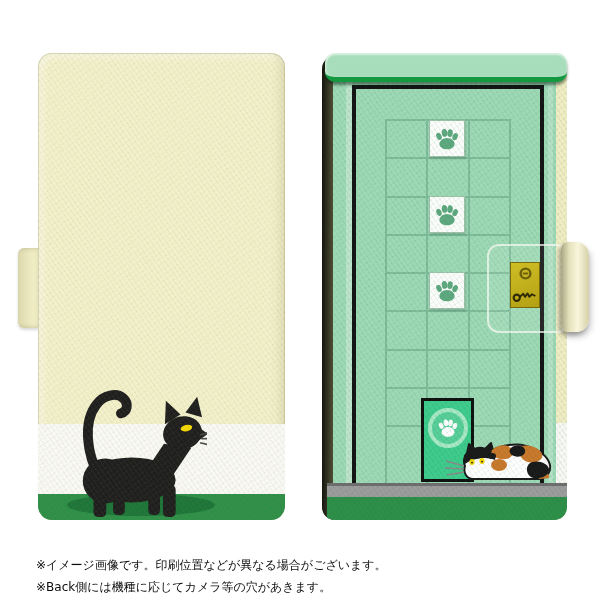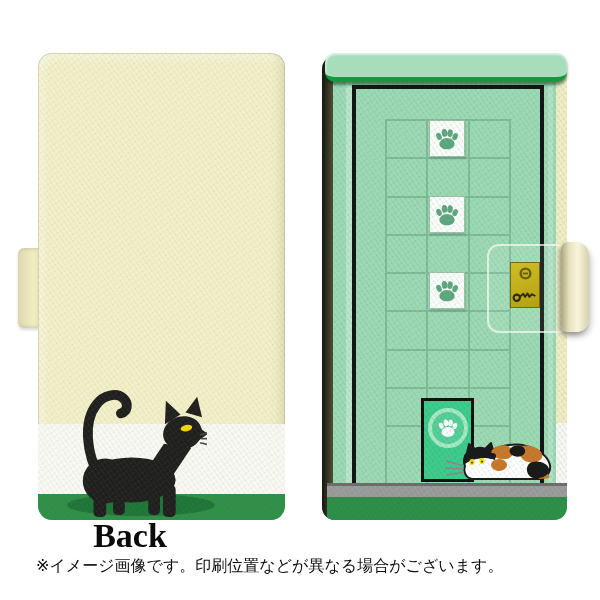--- a/index.html
+++ b/index.html
@@ -65,21 +65,21 @@
     display:flex;flex-direction:column;align-items:center;justify-content:space-between;padding:3px 1px;}
   .strap-band{left:561px;top:242px;width:28px;height:90px;z-index:6;border-radius:7px 13px 13px 7px;
     background:linear-gradient(90deg,#a9a482 0%,#e6e2bd 30%,#f8f5dc 60%,#d6d1a8 100%);
     box-shadow:-2px 3px 4px rgba(0,0,0,.28), 2px 5px 6px rgba(0,0,0,.2);}
 
   
   .view-label{top:517px;width:150px;text-align:center;color:#0b0b0b;
     font-family:"Liberation Serif","DejaVu Serif",serif;font-weight:bold;font-size:34px;z-index:8;}
   .label-back{left:55px;}
   .label-front{left:311px;}
-  .footnote{left:36px;width:552px;color:#0d0d0d;font-size:16px;line-height:21px;z-index:8;
+  .footnote{left:36px;width:552px;color:#0d0d0d;font-size:12px;line-height:21px;z-index:8;
     font-family:"DejaVu Sans","Liberation Sans",sans-serif;}
   .fn1{top:555px;}
   .fn2{top:577px;}
 </style>
 </head>
 <body>
 
 <svg width="0" height="0" style="position:absolute">
   <symbol id="paw" viewBox="0 0 24 24">
     <ellipse cx="4.6" cy="9.5" rx="2.4" ry="3.4" transform="rotate(-22 4.6 9.5)"></ellipse>
@@ -196,15 +196,15 @@
       <circle cx="8" cy="8" r="5.2" style="fill:none;stroke:#6d600c;stroke-width:2.6"></circle>
       <rect x="5.2" y="7" width="5.6" height="2" style="fill:#6d600c"></rect>
     </svg>
     <svg width="26" height="16" viewBox="0 0 30 18">
       <circle cx="5.5" cy="11" r="3.6" style="fill:none;stroke:#2e2a06;stroke-width:2.4"></circle>
       <path d="M9,10 L13,6.5 L15,10 L18,6 L20,10 L23,7 L27,9" style="fill:none;stroke:#2e2a06;stroke-width:2.2;stroke-linejoin:round"></path>
     </svg>
   </div>
   <div class="abs strap-band"></div>
 
-  <div class="abs view-label label-back">Back</div>
   <div class="abs footnote fn1">※イメージ画像です。印刷位置などが異なる場合がございます。</div>
+  <div class="abs footnote fn2">※Back側には機種に応じてカメラ等の穴があきます。</div>
 </div>
 
 </body></html>

